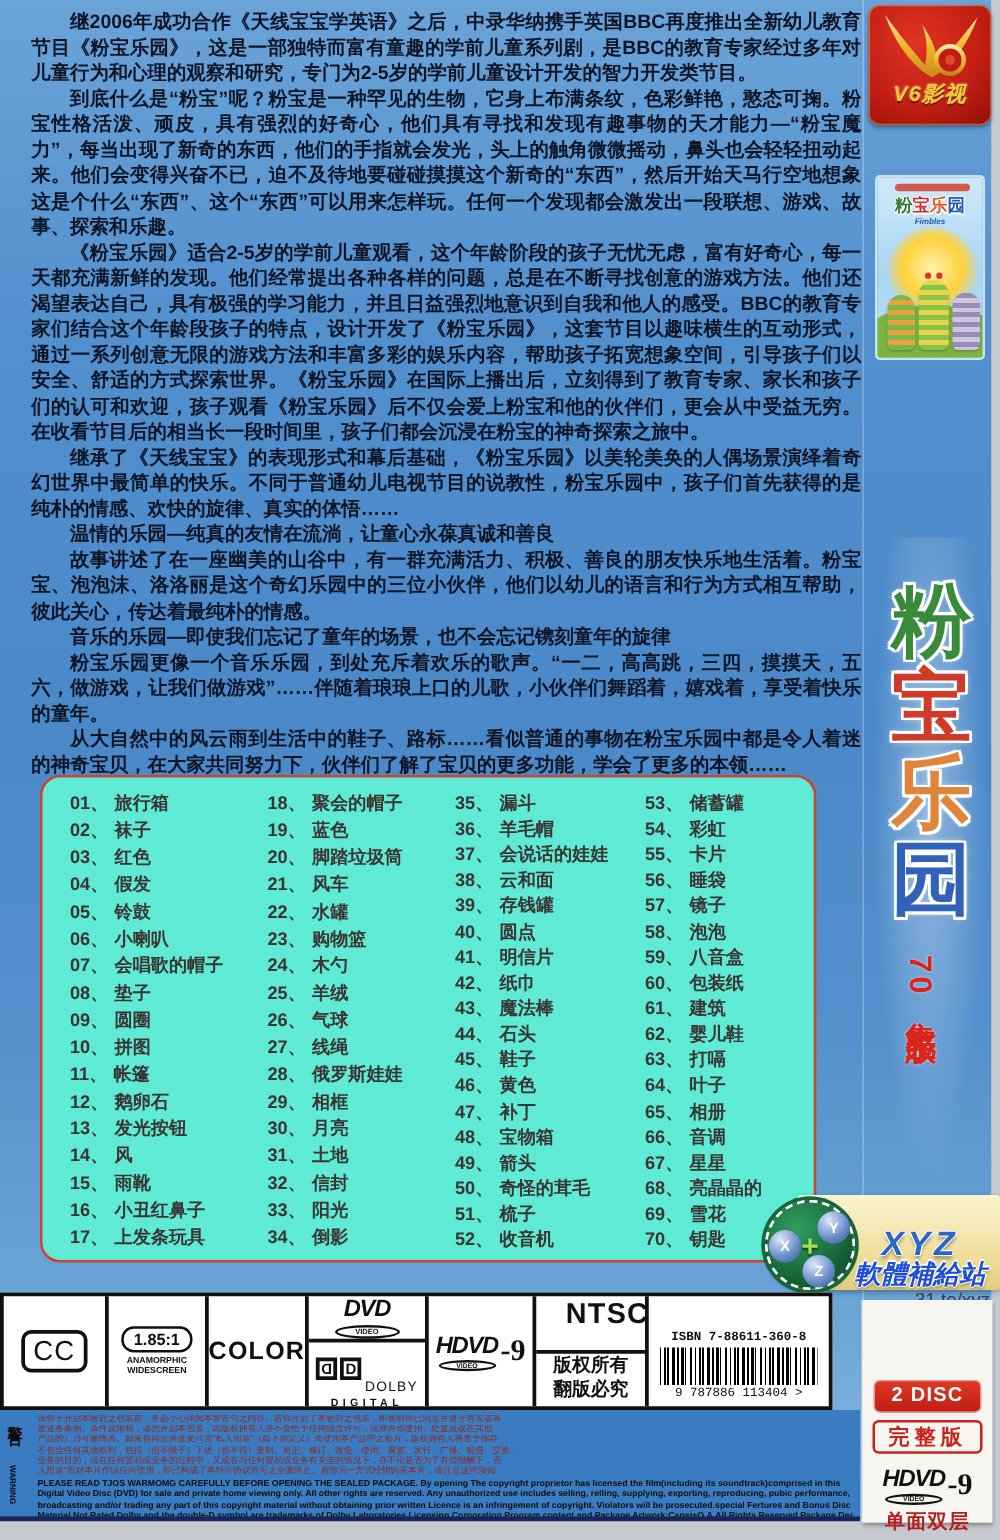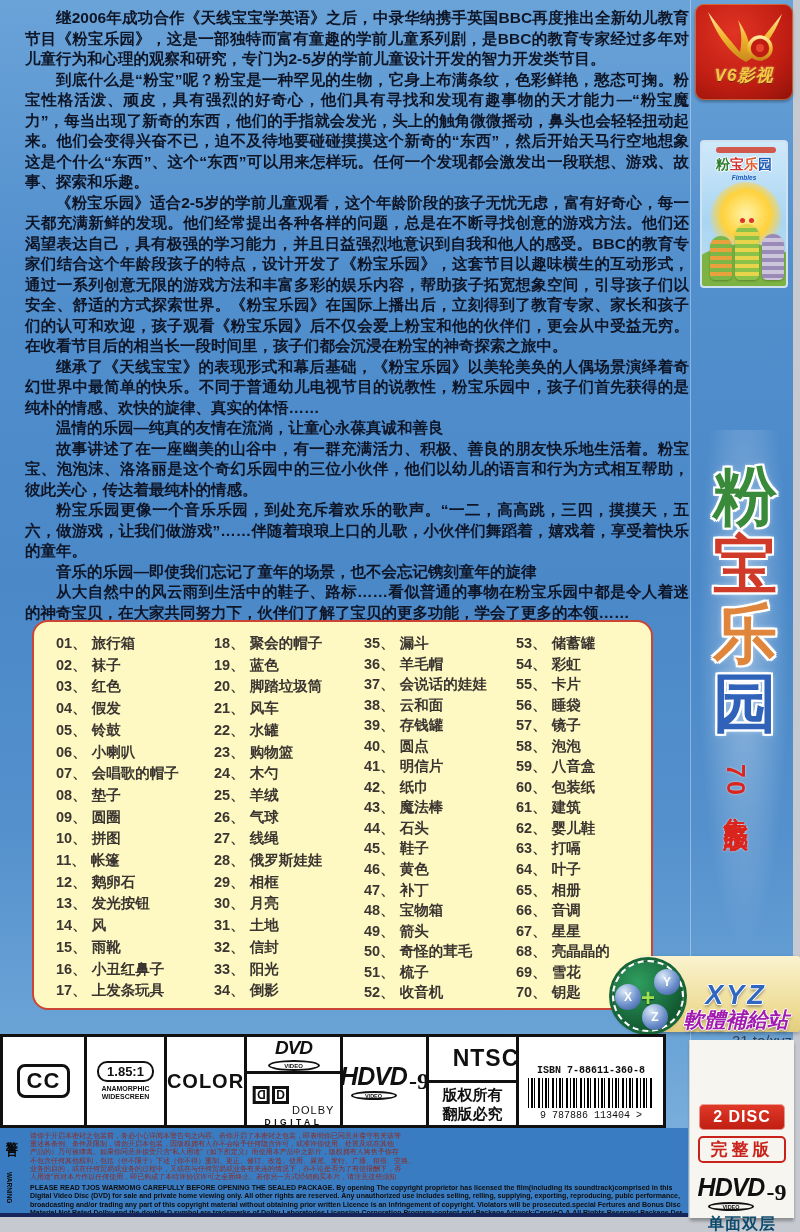--- a/index.html
+++ b/index.html
@@ -20,21 +20,21 @@
   .side-glow { position:absolute; left:698px; top:430px; width:92px; height:520px;
     background:radial-gradient(ellipse at 50% 40%, rgba(255,255,255,.38), rgba(255,255,255,0) 70%); }
 
   
   .intro { position:absolute; left:25px; top:8px; width:664px; color:#0e1526;
     font-size:15.5px; line-height:20.5px; font-weight:600; text-align:justify; }
   .intro p { text-indent:2em; }
 
   
   .listbox { position:absolute; left:32px; top:620px; width:621px; height:390px;
-    background:#fef9c3; border:2px solid #cc4433; border-radius:16px; }
+    background:#5eead4; border:2px solid #cc4433; border-radius:16px; }
   .list-col { position:absolute; top:11px; white-space:nowrap; }
   .list-col.p0 { left:22px; }  .list-col.p1 { left:180px; }
   .list-col.p2 { left:330px; } .list-col.p3 { left:482px; }
   .list-row { display:flex; font-size:14.5px; font-weight:700; color:#3b3531; }
   .c17 .list-row { line-height:21.7px; } .c18 .list-row { line-height:20.55px; }
   .list-row .num { margin-right:5px; }
 
   
   .v6-badge { position:absolute; left:695px; top:4px; width:98px; height:96px; border-radius:9px;
     background:radial-gradient(circle at 40% 30%, #e03424, #c01d12 60%, #8f120a 100%);
@@ -80,58 +80,58 @@
     border:2px dashed #fff; box-shadow:0 0 0 3px #17663a, 0 2px 4px rgba(0,0,0,.35); }
   .sphere { position:absolute; width:26px; height:26px; border-radius:50%;
     background:radial-gradient(circle at 35% 28%, #dbe8f8, #6d90cc 55%, #31528f);
     color:#fff; font-weight:900; font-size:12px; text-align:center; line-height:26px; }
   .sphere.sx { left:1px; top:22px; } .sphere.sy { left:40px; top:7px; } .sphere.sz { left:28px; top:42px; }
   .xyz-plus { position:absolute; left:27px; top:22px; font-size:24px; font-weight:900; color:#9fe04e;
     text-shadow:0 1px 2px #0c3a20; }
   .xyz-text { position:absolute; left:62px; top:6px; width:124px; text-align:center;margin-top:24px; }
   .xyz-line1 { font-size:27px; line-height:26px; font-weight:900; font-style:italic; color:#2f66c0;
     text-shadow:-1px 0 #fff,1px 0 #fff,0 -1px #fff,0 1px #fff, 0 3px 3px rgba(60,60,60,.45); letter-spacing:3px; }
-  .xyz-line2 { font-size:21px; line-height:24px; font-weight:900; font-style:italic; color:#a21caf;
+  .xyz-line2 { font-size:21px; line-height:24px; font-weight:900; font-style:italic; color:#1d4ed8;
     text-shadow:-1px 0 #fff,1px 0 #fff,0 -1px #fff,0 1px #fff, 0 3px 3px rgba(60,60,60,.45); }
   .xyz-line3 { font-size:15px; line-height:18px; color:#3c3c44; text-align:right; padding-right:6px; }
 
   
   .techbar { position:absolute; left:0; top:1034px; width:666px; height:94px; background:#fff;
     border:3px solid #101010; display:flex; }
   .cell { border-right:3px solid #101010; display:flex; flex-direction:column; align-items:center; justify-content:center; color:#101010; }
   .cell:last-child { border-right:none; }
   .cell-cc { width:84px; } .cell-ratio { width:80px; } .cell-color { width:80px; }
   .cell-av { width:52px; } .cell-dvd { width:96px; } .cell-hdvd { width:86px; }
   .cell-ntsc { width:90px; } .cell-bar { flex:1;margin-top:24px; }
-  .cc-box { border:3.5px solid #101010; border-radius:8px; padding:1px 7px; font-size:22px; font-weight:700; letter-spacing:1px; }
+  .cc-box { border:3.5px solid #101010; border-radius:8px; padding:1px 7px; font-size:22px; font-weight:400; letter-spacing:1px; }
   .ratio-box { border:2.5px solid #101010; border-radius:10px; padding:1px 8px; font-size:13px; font-weight:900; }
   .ratio-sub { font-size:7px; font-weight:900; margin-top:3px; line-height:8px; text-align:center; }
   .color-text { font-size:20px; font-weight:900; letter-spacing:1px; }
   .stack { display:flex; flex-direction:column; width:100%; height:100%; }
-  .stack > div { flex:1; display:flex; flex-direction:column; align-items:center; justify-content:center; }
+  .stack > div { flex:1; display:flex; flex-direction:column; align-items:center; justify-content:space-between; }
   .stack > div:first-child { border-bottom:3px solid #101010; }
   .fiveone-grid { width:22px; height:14px; position:relative; }
   .fiveone-grid i { position:absolute; width:4px; height:4px; background:#101010; }
   .fiveone-grid i:nth-child(1){left:0;top:0}.fiveone-grid i:nth-child(2){right:0;top:0}
   .fiveone-grid i:nth-child(3){left:0;bottom:0}.fiveone-grid i:nth-child(4){right:0;bottom:0}
   .fiveone-grid i:nth-child(5){left:9px;top:5px}
   .fiveone-label { font-size:9px; font-weight:900; align-self:flex-end; margin-right:6px; }
   .all-box { border:2.5px solid #101010; border-radius:9px; padding:2px 4px; font-size:10px; font-weight:900;
     box-shadow:inset 2px 0 0 -1px #101010, inset -2px 0 0 -1px #101010; }
   .dvd-word { font-size:19px; font-weight:900; font-style:italic; letter-spacing:-1px; }
   .dvd-ellipse { width:52px; height:11px; border:2px solid #101010; border-radius:50%;
     font-size:6px; font-weight:900; text-align:center; line-height:8px; margin-top:1px; }
   .dolby-row { display:flex; align-items:center; gap:3px; }
   .dolby-d { border:3px solid #101010; font-size:12px; font-weight:900; line-height:12px; padding:0 1px; }
   .dolby-d.flip { transform:scaleX(-1); }
   .dolby-word { font-size:11px; font-weight:400; letter-spacing:1px;margin-top:30px; }
   .dolby-sub { font-size:8.5px; font-weight:700; letter-spacing:3.5px; margin-top:1px; }
   .hdvd-logo { display:flex; align-items:center; }
   .hdvd-main { text-align:center; }
-  .hdvd-word { font-size:25px; font-weight:900; font-style:italic; letter-spacing:-1px; }
+  .hdvd-word { font-size:19px; font-weight:900; font-style:italic; letter-spacing:-1px; }
   .hdvd-ellipse { width:46px; height:9px; border:2px solid #101010; border-radius:50%;
     font-size:5.5px; font-weight:900; text-align:center; line-height:6px; margin:0 auto; }
   .hdvd-dash { font-size:24px; font-weight:700; font-family:"Liberation Serif","DejaVu Serif",serif; margin-left:2px; }
   .ntsc-word { font-size:23px; font-weight:900; letter-spacing:1px;margin-left:27px; }
   .cpr { font-size:15px; font-weight:900; line-height:19px; text-align:center; }
   .cell-bar { padding:4px 6px; }
   .isbn { font-size:10px; font-family:"Liberation Mono","DejaVu Sans Mono",monospace; font-weight:700; }
   .bars { width:126px; height:44px; margin:2px 0;
     background:repeating-linear-gradient(90deg,#000 0 1px,#fff 1px 3px,#000 3px 5px,#fff 5px 6px,#000 6px 7px,#fff 7px 10px,#000 10px 12px,#fff 12px 14px); }
   .bar-digits { font-size:10px; font-family:"Liberation Mono","DejaVu Sans Mono",monospace; }
@@ -148,41 +148,41 @@
 
   
   .rpanel { position:absolute; left:690px; top:1040px; width:104px; height:178px; background:#f7f5f0;
     box-shadow:-1px 0 0 #d8d4cc, 0 3px 3px rgba(0,0,0,.3); }
   .disc-badge { margin:64px auto 0; width:86px; height:26px; background:linear-gradient(180deg,#e03a28,#c01d12);
     border-radius:5px; color:#fff; font-size:16px; font-weight:900; text-align:center; line-height:26px; letter-spacing:1px;
     box-shadow:inset 0 0 0 1px rgba(255,255,255,.5); }
   .edition-box { margin:6px auto 0; width:88px; height:27px; border:2.5px solid #c8221a; border-radius:5px;
     color:#c8221a; font-size:17px; font-weight:900; text-align:center; line-height:23px; letter-spacing:4px; }
   .rpanel .hdvd-logo { justify-content:center; margin-top:10px; color:#101010; }
-  .layer-text { margin-top:3px; text-align:center; font-size:16px; font-weight:900; color:#0c4a6e; letter-spacing:1px; }
+  .layer-text { margin-top:3px; text-align:center; font-size:16px; font-weight:900; color:#b91c1c; letter-spacing:1px; }
 </style>
 </head>
 <body>
 
 <div class="page">
   <div class="cover">
     <div class="rays"></div>
     <div class="fold-line"></div>
     <div class="side-glow"></div>
   </div>
 
   <div class="intro">
       <p>继2006年成功合作《天线宝宝学英语》之后，中录华纳携手英国BBC再度推出全新幼儿教育节目《粉宝乐园》，这是一部独特而富有童趣的学前儿童系列剧，是BBC的教育专家经过多年对儿童行为和心理的观察和研究，专门为2-5岁的学前儿童设计开发的智力开发类节目。</p>
       <p>到底什么是“粉宝”呢？粉宝是一种罕见的生物，它身上布满条纹，色彩鲜艳，憨态可掬。粉宝性格活泼、顽皮，具有强烈的好奇心，他们具有寻找和发现有趣事物的天才能力—“粉宝魔力”，每当出现了新奇的东西，他们的手指就会发光，头上的触角微微摇动，鼻头也会轻轻扭动起来。他们会变得兴奋不已，迫不及待地要碰碰摸摸这个新奇的“东西”，然后开始天马行空地想象这是个什么“东西”、这个“东西”可以用来怎样玩。任何一个发现都会激发出一段联想、游戏、故事、探索和乐趣。</p>
       <p>《粉宝乐园》适合2-5岁的学前儿童观看，这个年龄阶段的孩子无忧无虑，富有好奇心，每一天都充满新鲜的发现。他们经常提出各种各样的问题，总是在不断寻找创意的游戏方法。他们还渴望表达自己，具有极强的学习能力，并且日益强烈地意识到自我和他人的感受。BBC的教育专家们结合这个年龄段孩子的特点，设计开发了《粉宝乐园》，这套节目以趣味横生的互动形式，通过一系列创意无限的游戏方法和丰富多彩的娱乐内容，帮助孩子拓宽想象空间，引导孩子们以安全、舒适的方式探索世界。《粉宝乐园》在国际上播出后，立刻得到了教育专家、家长和孩子们的认可和欢迎，孩子观看《粉宝乐园》后不仅会爱上粉宝和他的伙伴们，更会从中受益无穷。在收看节目后的相当长一段时间里，孩子们都会沉浸在粉宝的神奇探索之旅中。</p>
       <p>继承了《天线宝宝》的表现形式和幕后基础，《粉宝乐园》以美轮美奂的人偶场景演绎着奇幻世界中最简单的快乐。不同于普通幼儿电视节目的说教性，粉宝乐园中，孩子们首先获得的是纯朴的情感、欢快的旋律、真实的体悟……</p>
       <p>温情的乐园—纯真的友情在流淌，让童心永葆真诚和善良</p>
       <p>故事讲述了在一座幽美的山谷中，有一群充满活力、积极、善良的朋友快乐地生活着。粉宝宝、泡泡沫、洛洛丽是这个奇幻乐园中的三位小伙伴，他们以幼儿的语言和行为方式相互帮助，彼此关心，传达着最纯朴的情感。</p>
+      <p>音乐的乐园—即使我们忘记了童年的场景，也不会忘记镌刻童年的旋律</p>
       <p>粉宝乐园更像一个音乐乐园，到处充斥着欢乐的歌声。“一二，高高跳，三四，摸摸天，五六，做游戏，让我们做游戏”……伴随着琅琅上口的儿歌，小伙伴们舞蹈着，嬉戏着，享受着快乐的童年。</p>
-      <p>音乐的乐园—即使我们忘记了童年的场景，也不会忘记镌刻童年的旋律</p>
       <p>从大自然中的风云雨到生活中的鞋子、路标……看似普通的事物在粉宝乐园中都是令人着迷的神奇宝贝，在大家共同努力下，伙伴们了解了宝贝的更多功能，学会了更多的本领……</p>
     </div>
 
   <div class="listbox">
     <div class="list-col p0 c17">
         <div class="list-row">
           <span class="num">01、</span>
           <span class="lbl">旅行箱</span>
         </div>
         <div class="list-row">

